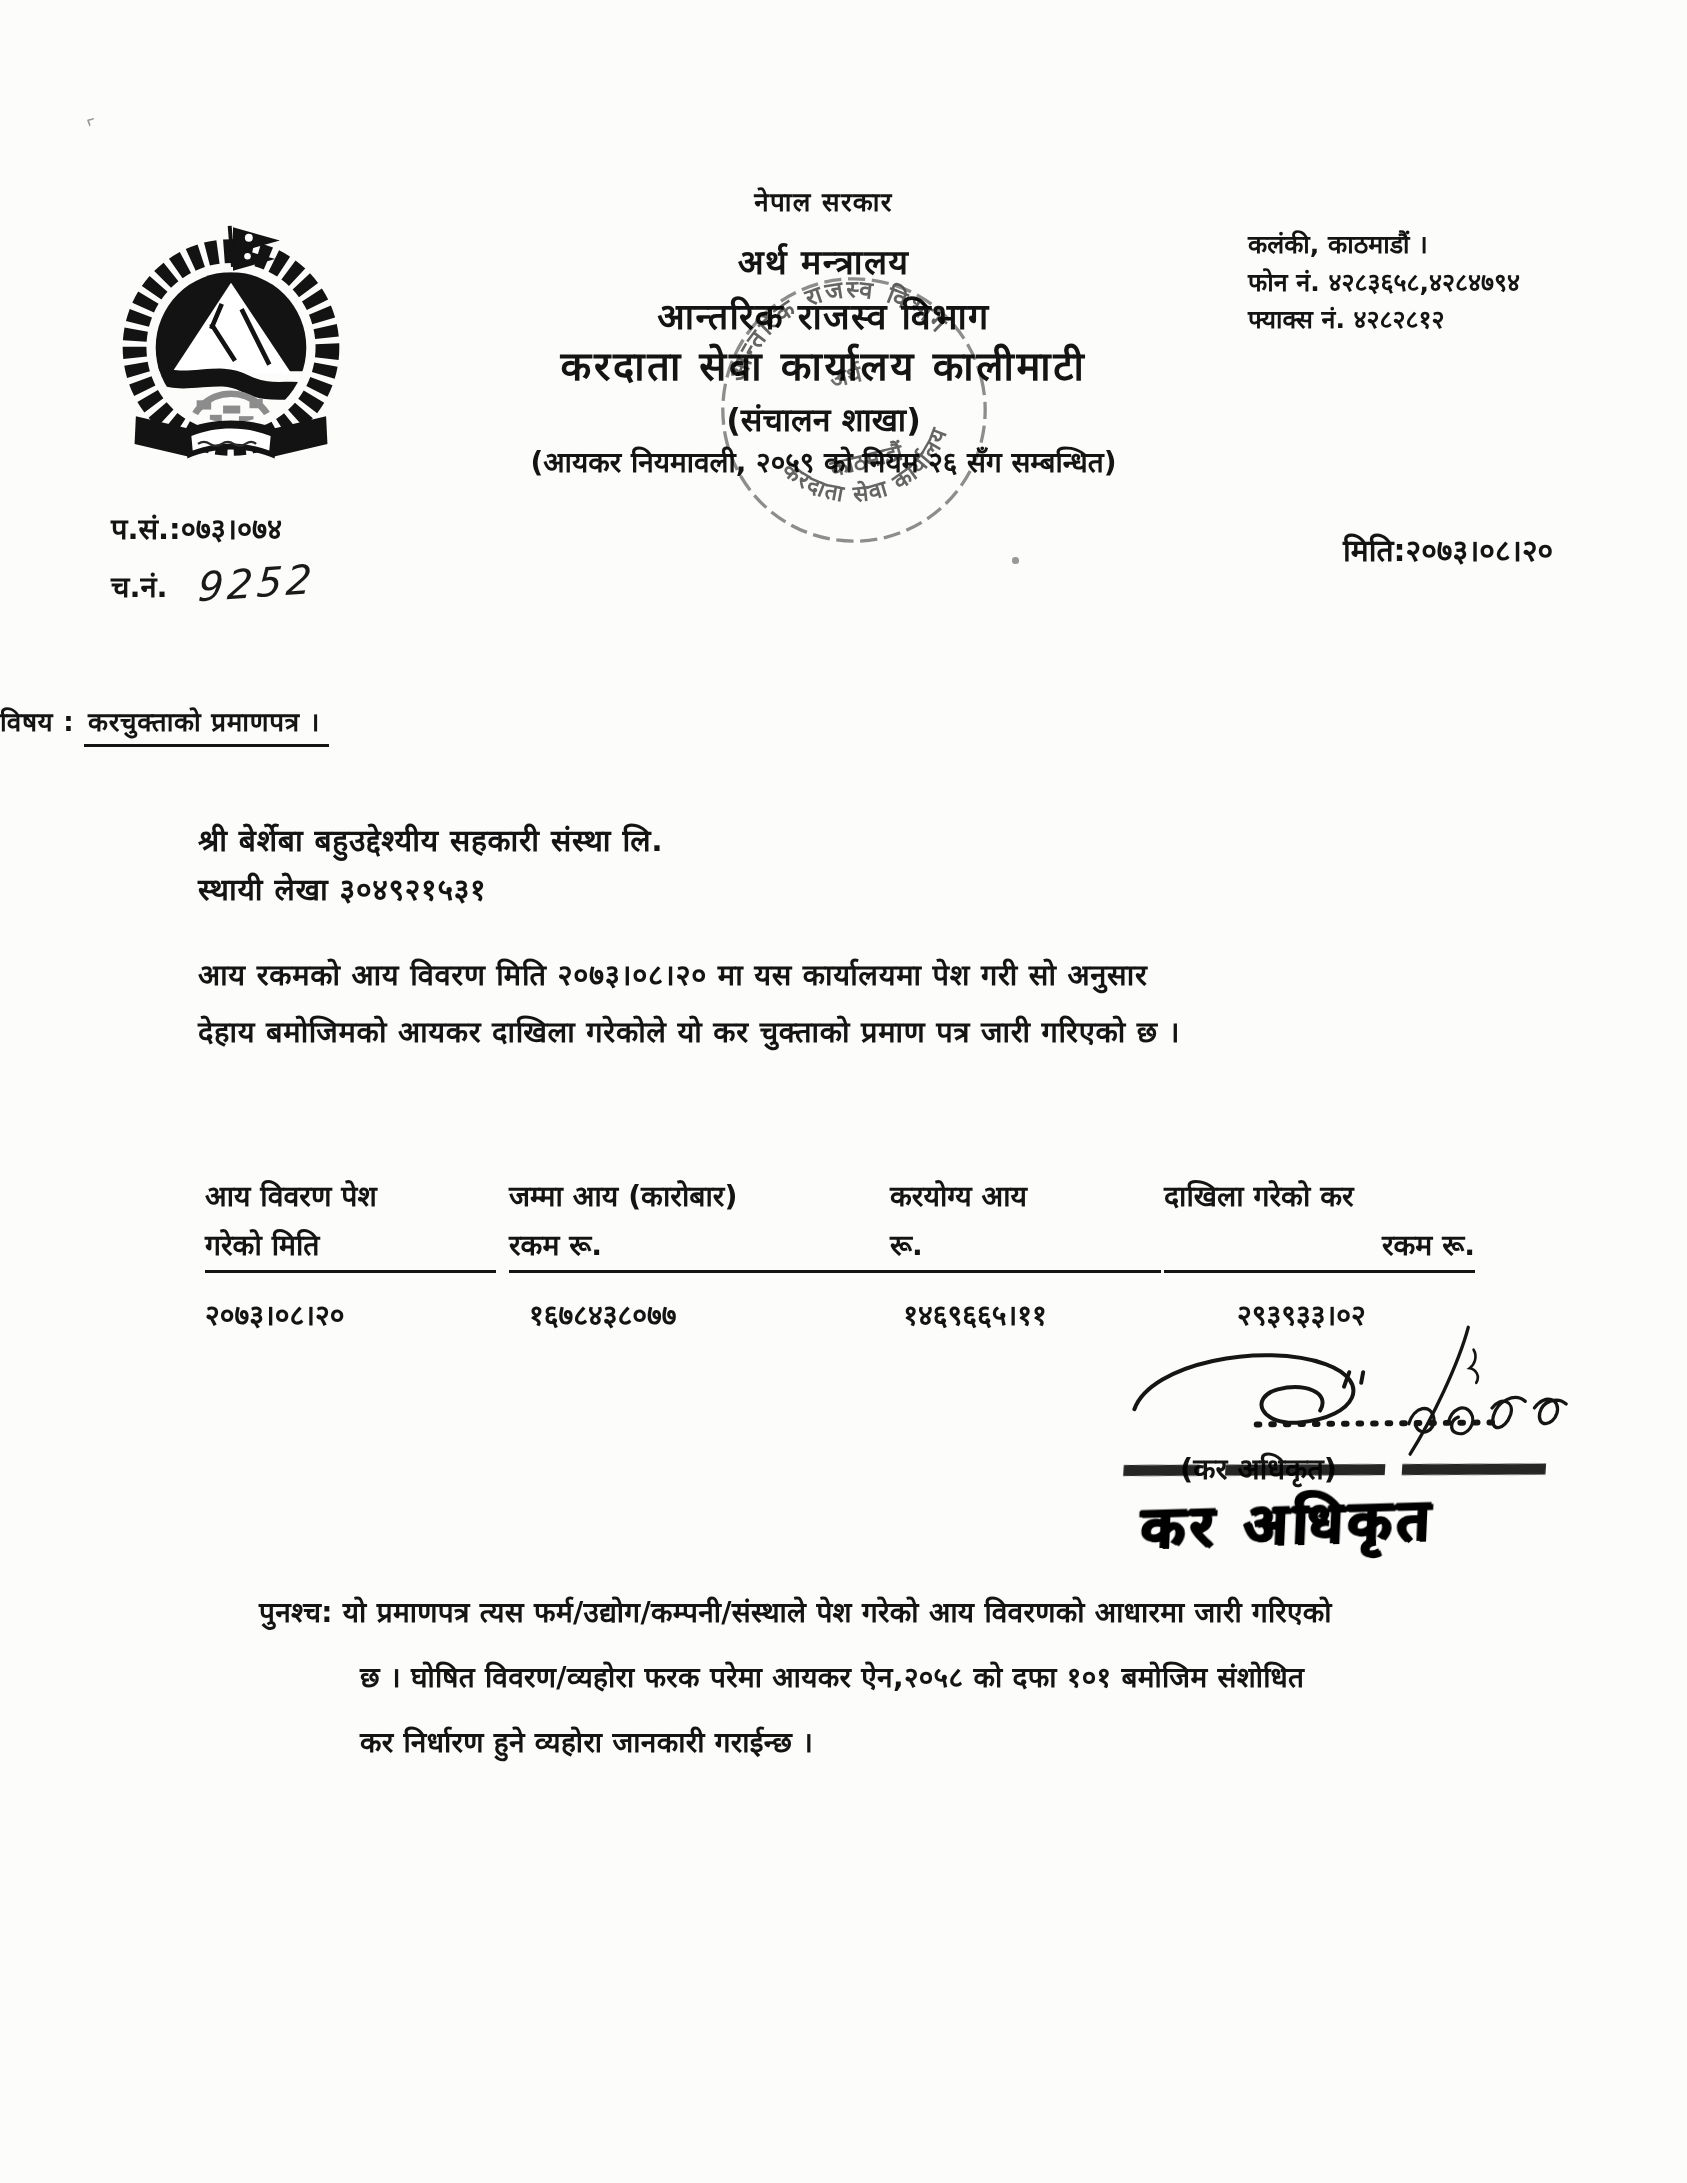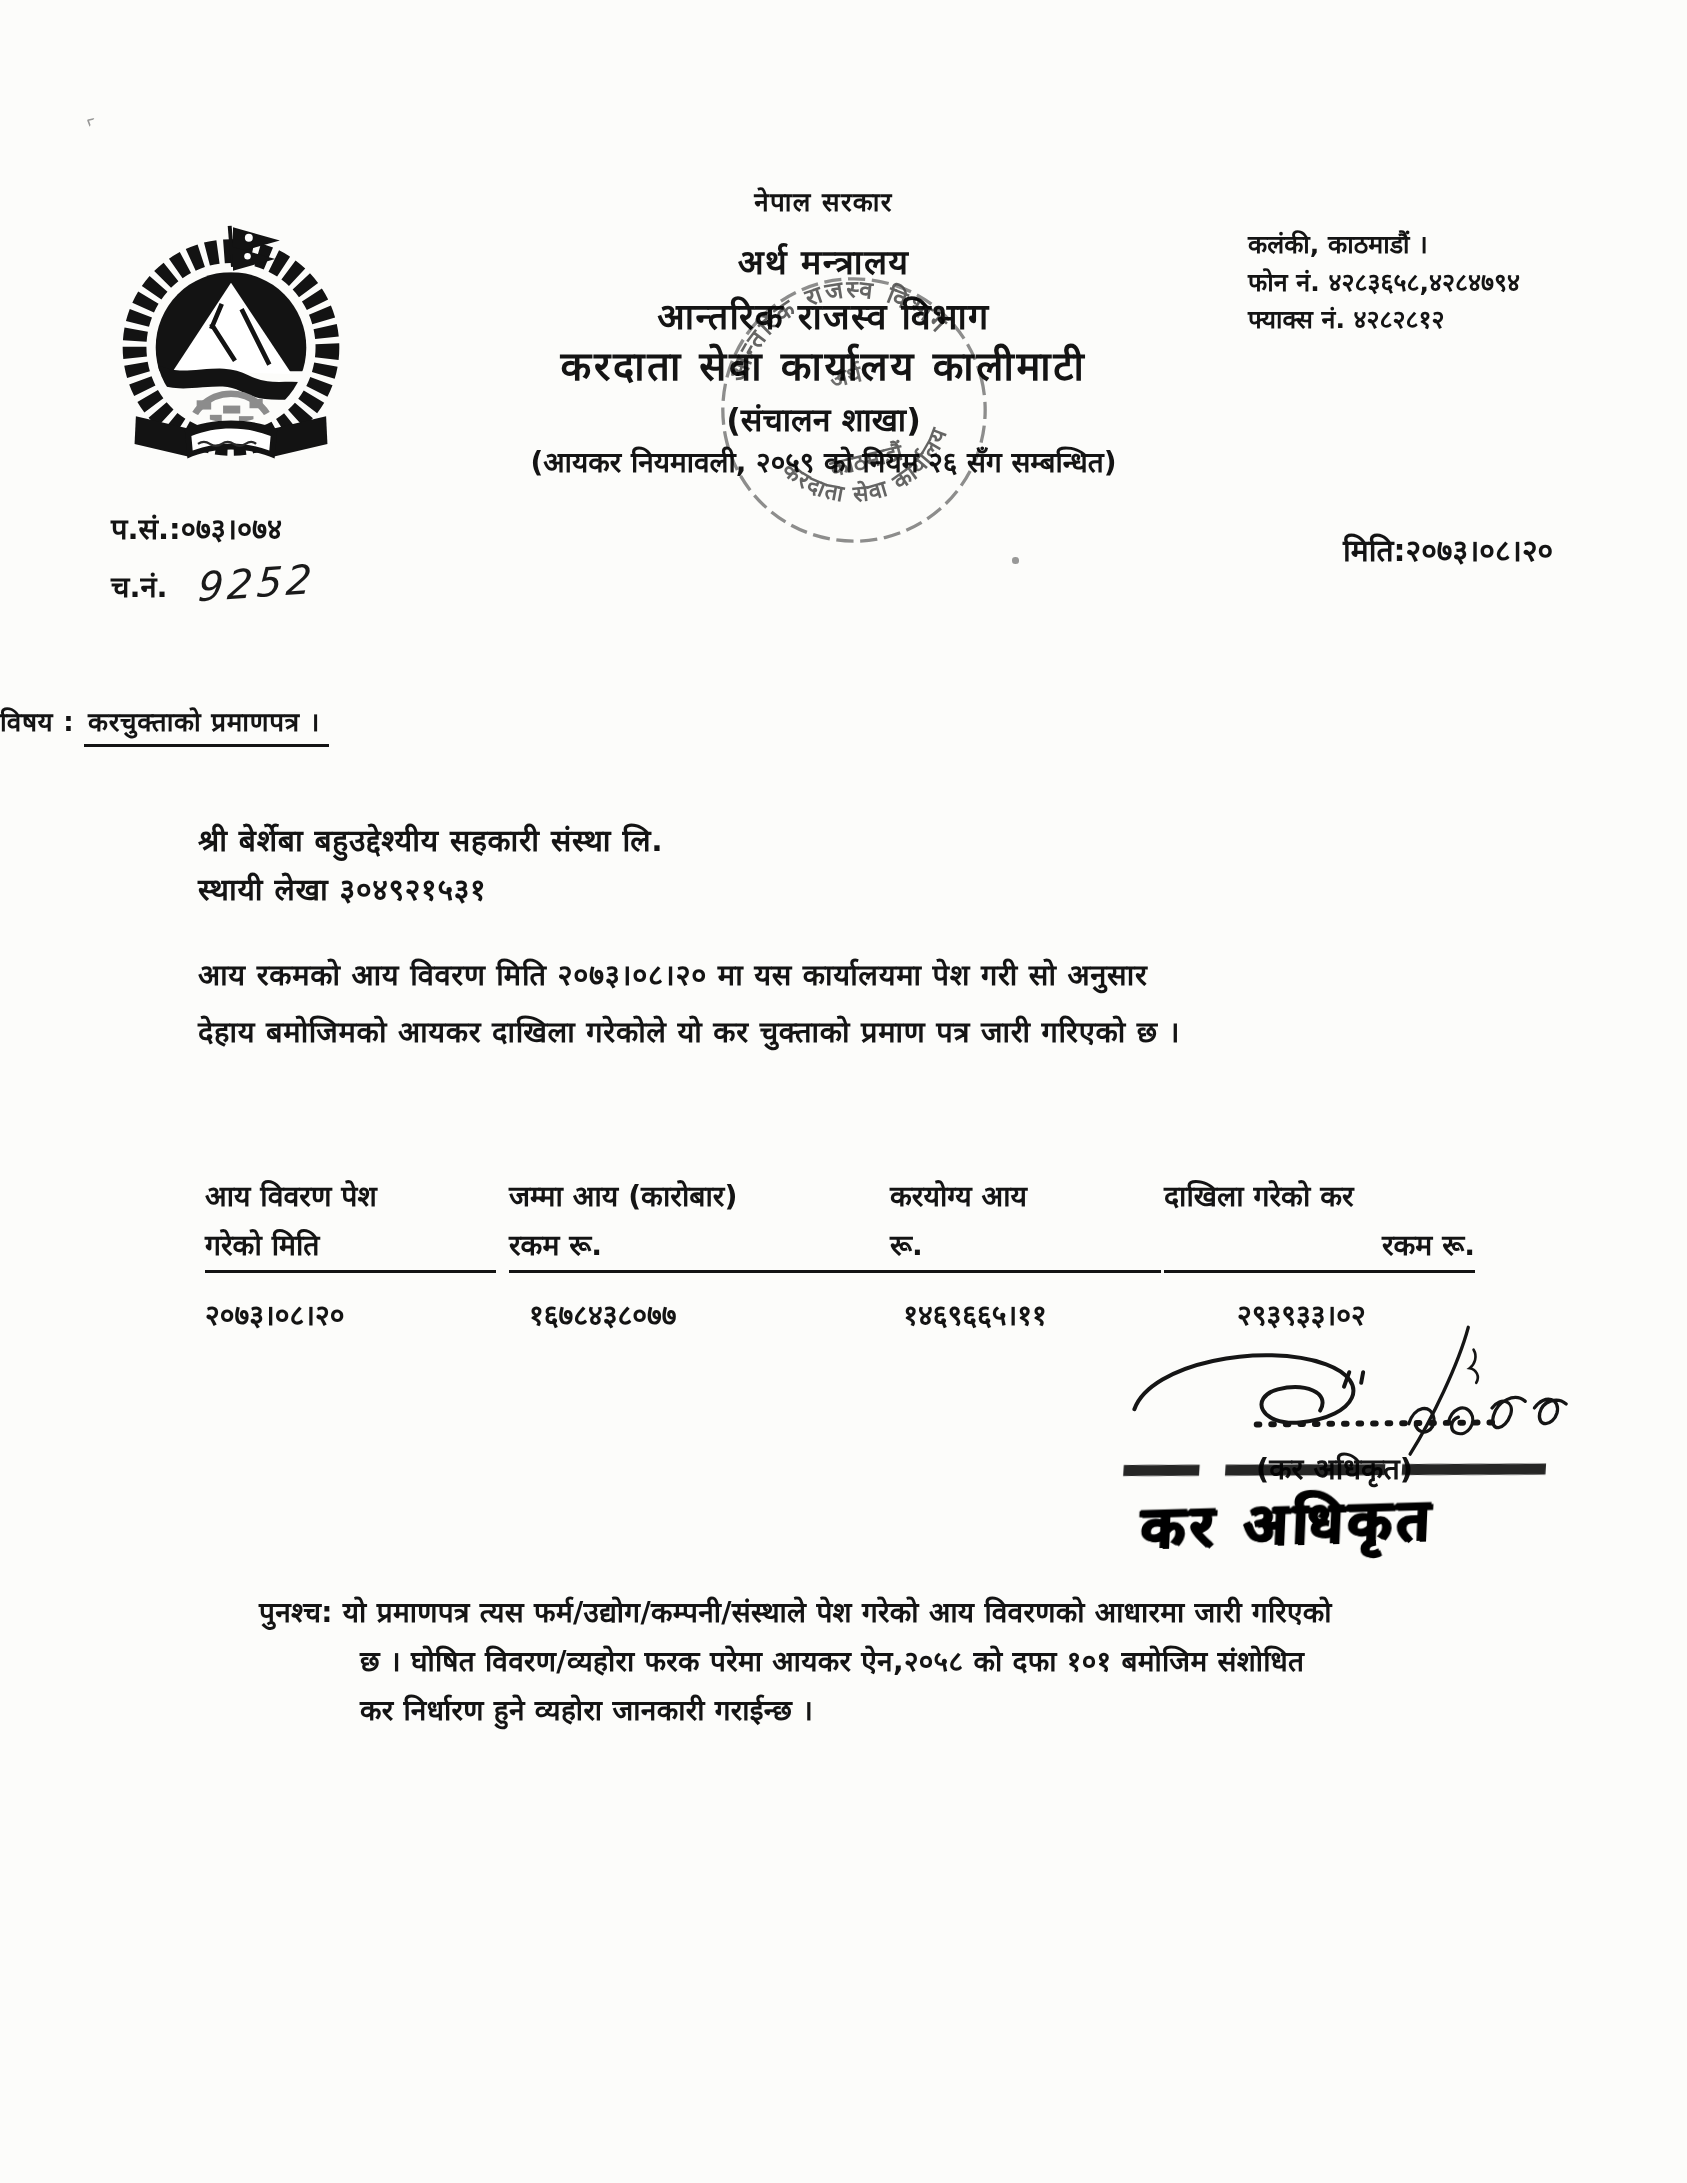--- a/index.html
+++ b/index.html
@@ -41,33 +41,33 @@
   .tcol .h2{border-bottom:3.3px solid #141414;padding-bottom:9.3px;}
   .tcol .val{margin-top:29px;}
   .c1{left:205px;top:1183px;}   .c1 .h2{width:291px;}
   .c2{left:509px;top:1183px;}   .c2 .h2{width:397px;}
   .c3{left:890px;top:1183px;}  .c3 .h2{width:271px;}
   .c4{left:1164px;top:1183px;}  .c4 .h2{width:311px;text-align:right;}
   .c1 .val{margin-left:0px;}  .c2 .val{margin-left:20px;}
   .c3 .val{margin-left:13.2px;} .c4 .val{margin-left:73px;}
   
   .sig{left:1098px;top:1323px;width:529px;height:146px;}
-  .designation{left:1256px;top:1448px;font-size:29px;font-weight:bold;}
+  .designation{left:1180px;top:1448px;font-size:29px;font-weight:bold;}
   .inkstamp{
     left:1141px;top:1481px;width:410px;font-size:57px;font-weight:bold;color:#121212;
     transform:rotate(-1.6deg) skewX(-4deg);letter-spacing:5.3px;white-space:nowrap;
     text-shadow:2px 1.3px 0 #1b1b1b,-1.3px 0 0 #222,0 -1.3px 0.7px #333;
     filter:blur(0.3px) contrast(1.6);
   }
   .inkstamp:before{content:"";position:absolute;left:-20px;top:-17px;width:423px;height:10.6px;
     background:linear-gradient(90deg,#222 0 18%,transparent 18% 24%,#1a1a1a 24% 62%,transparent 62% 66%,#222 66% 100%);
     transform:rotate(1.4deg);opacity:.85;filter:blur(0.7px);}
   
   .ps{left:259px;top:1588px;width:1310px;font-size:28px;font-weight:bold;line-height:49px;letter-spacing:0.3px;}
-  .ps .ind{margin-left:101px;}
+  .ps .ind{margin-left:101px;margin-top:16px;}
   
   .rstamp{left:695px;top:251px;width:318px;height:318px;opacity:.82;mix-blend-mode:multiply;
     transform:rotate(-14deg);}
   
   .stray{left:86px;top:107px;font-size:22.5px;color:#555;transform:rotate(28deg);opacity:.6;}
   .dot1{left:1012px;top:557px;width:6.6px;height:6.6px;background:#333;border-radius:50%;opacity:.5;}
 </style>
 </head>
 <body>
 

